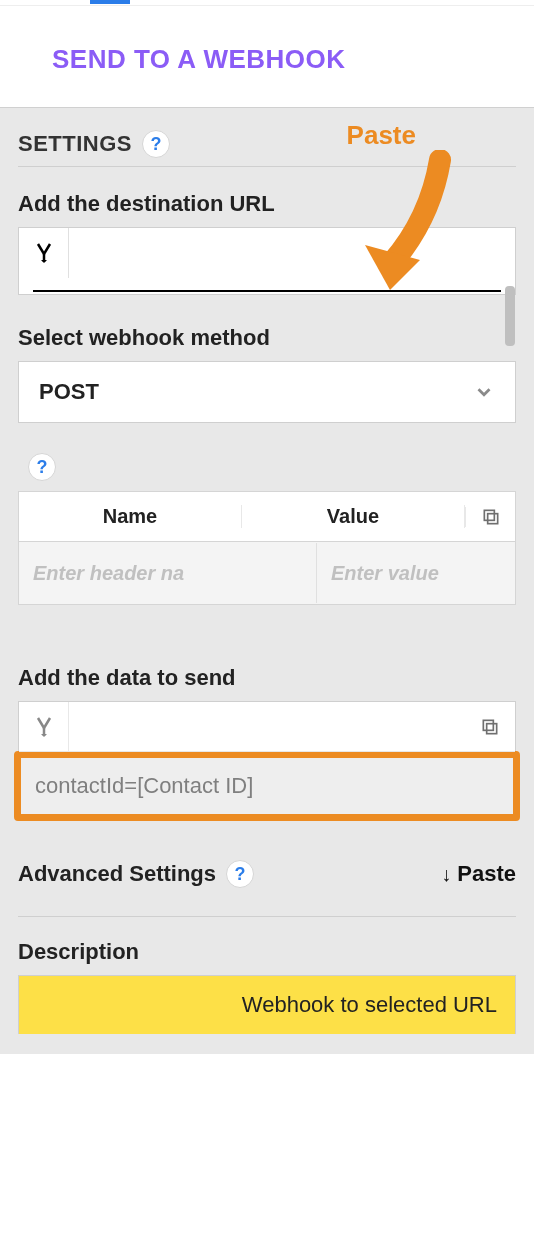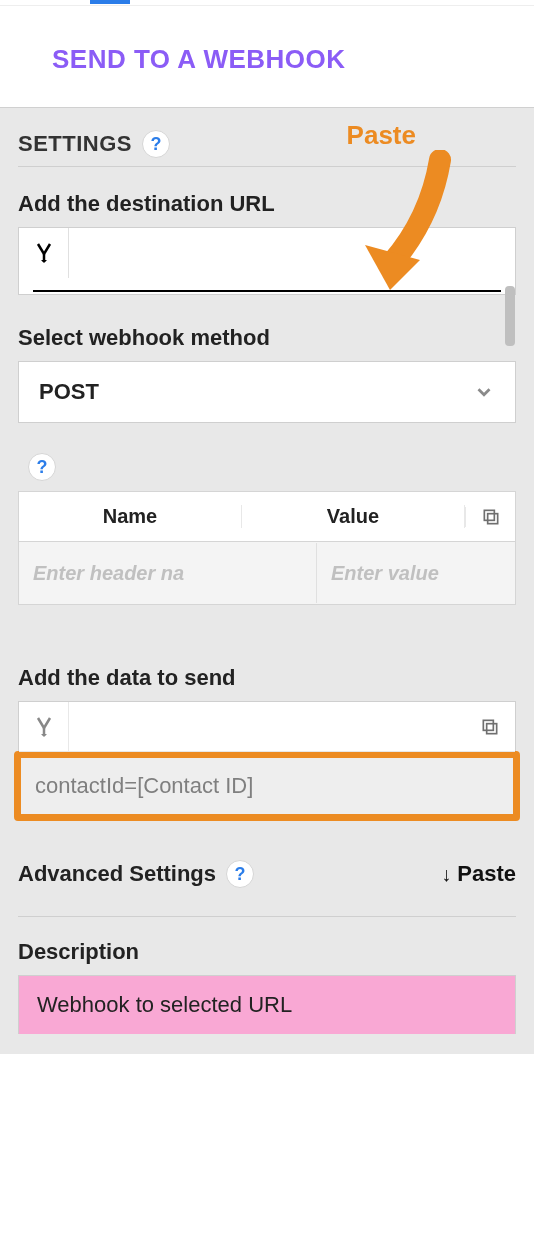--- a/index.html
+++ b/index.html
@@ -257,21 +257,21 @@
     }
     .adv-right {
       display: flex;
       align-items: center;
       font-size: 22px;
       font-weight: 700;
       color: #111;
     }
     .down-arrow { font-size: 20px; margin-right: 6px; font-weight: 800; }
     .desc-input-wrap {
-      background: #f9a8d4;
+      background: #fde047;
       border: 1px solid #cfcfcf;
       border-bottom: none;
       padding: 16px 18px;
     }
     .desc-value {
       font-size: 22px;
       color: #222;
       font-weight: 500;
     }
     .copy-svg { color: #6f6f6f; }
@@ -383,20 +383,20 @@
     <div class="adv-left">
       <span>Advanced Settings</span>
       <span class="help-icon">?</span>
     </div>
     <div class="adv-right">
       <span class="down-arrow">↓</span>
       <span>Paste</span>
     </div>
   </div>
 
-  <div class="field-group" style="margin-bottom:0;">
+  <div class="field-group" style="margin-bottom:0;text-align:right;">
     <div class="field-label">Description</div>
     <div class="desc-input-wrap">
       <span class="desc-value">Webhook to selected URL</span>
     </div>
   </div>
 
 </div>
 
 </body></html>

